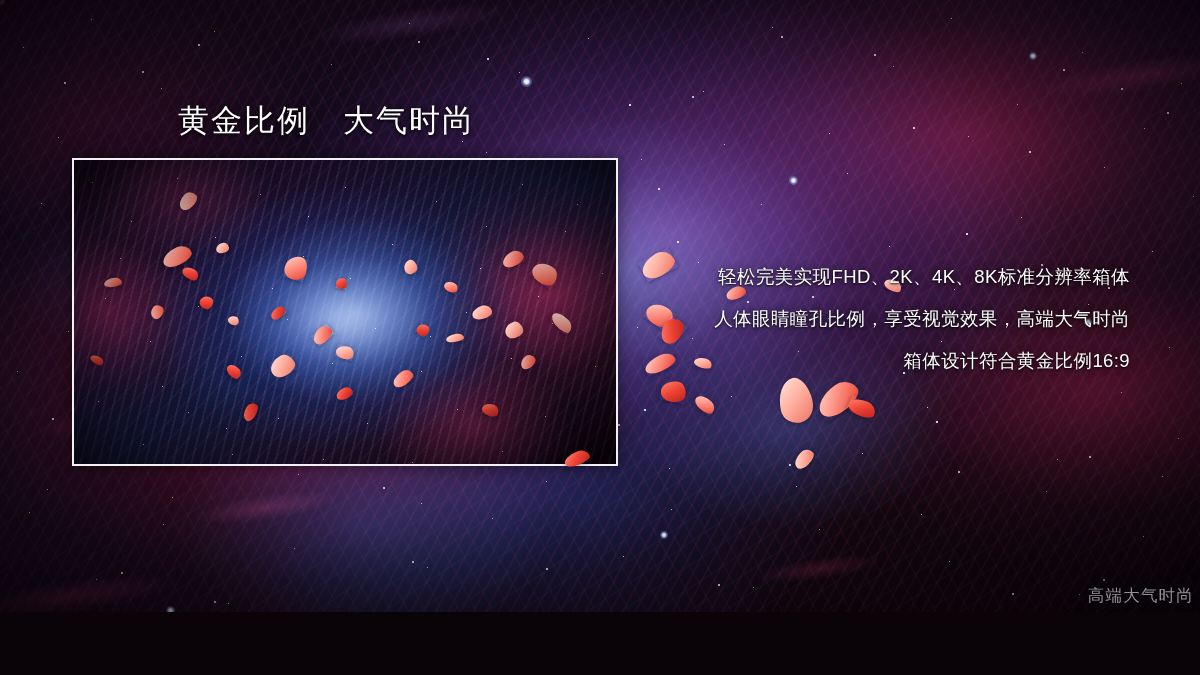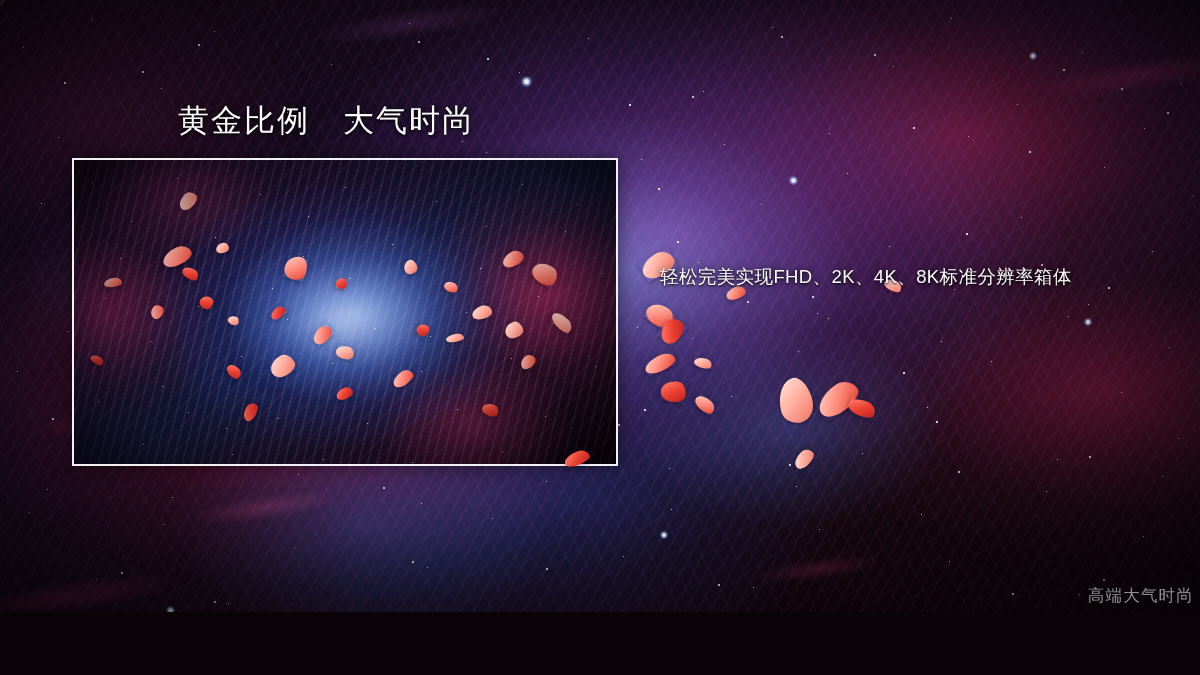--- a/index.html
+++ b/index.html
@@ -191,20 +191,21 @@
   .petal { position:absolute; border-radius:62% 38% 56% 44% / 58% 62% 38% 42%; }
   .p-lite { background:linear-gradient(138deg,#ffd8d0 0%,#ff9a8c 40%,#f2604f 78%,#c8352c 100%); }
   .p-deep { background:linear-gradient(138deg,#ff8a7a 0%,#ef4435 48%,#b81f1c 100%); }
   .p-pale { background:linear-gradient(140deg,#ffe8e2 0%,#ffb3a4 46%,#ef7260 100%); }
   .petal-out { position:absolute; box-shadow:0 1px 4px rgba(0,0,0,.35); }
 
   
   #body-text {
     position:absolute; left:660px; top:256px;
     width:470px;
+    text-align:right;
   }
   .bodyline {
     font-size:18.5px; line-height:42px;
     color:#ffffff; letter-spacing:.4px; white-space:nowrap;
     text-shadow:0 0 8px rgba(0,0,0,.78), 0 1px 2px rgba(0,0,0,.9);
   }
 
   
   #watermark {
     position:absolute; right:6px; bottom:5px;
@@ -379,17 +380,19 @@
     </div>
   <div class="petal-out" style="left:884px;top:280px;width:18px;height:11px;transform:rotate(28deg);">
       <div class="petal p-pale" style="inset:0;position:absolute;"></div>
     </div>
   <div class="petal-out" style="left:564px;top:452px;width:26px;height:13px;transform:rotate(-20deg);">
       <div class="petal p-deep" style="inset:0;position:absolute;"></div>
     </div>
 
   <div id="body-text">
     <div class="bodyline">轻松完美实现FHD、2K、4K、8K标准分辨率箱体</div>
+    <div class="bodyline">人体眼睛瞳孔比例，享受视觉效果，高端大气时尚</div>
+    <div class="bodyline">箱体设计符合黄金比例16:9</div>
   </div>
 
   <div id="watermark">高端大气时尚</div>
 
 </div>
 
 </body></html>

